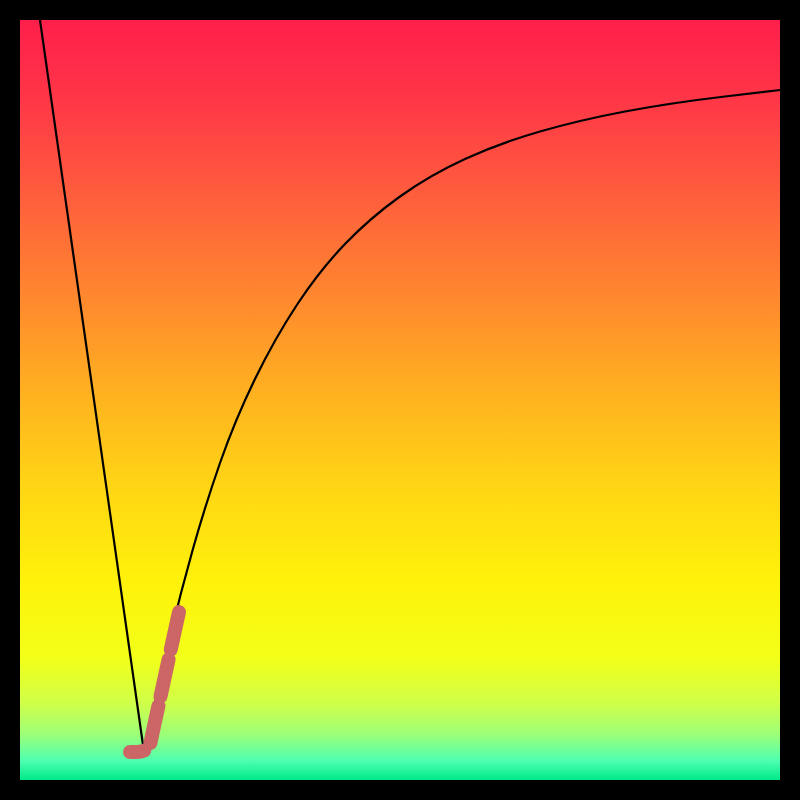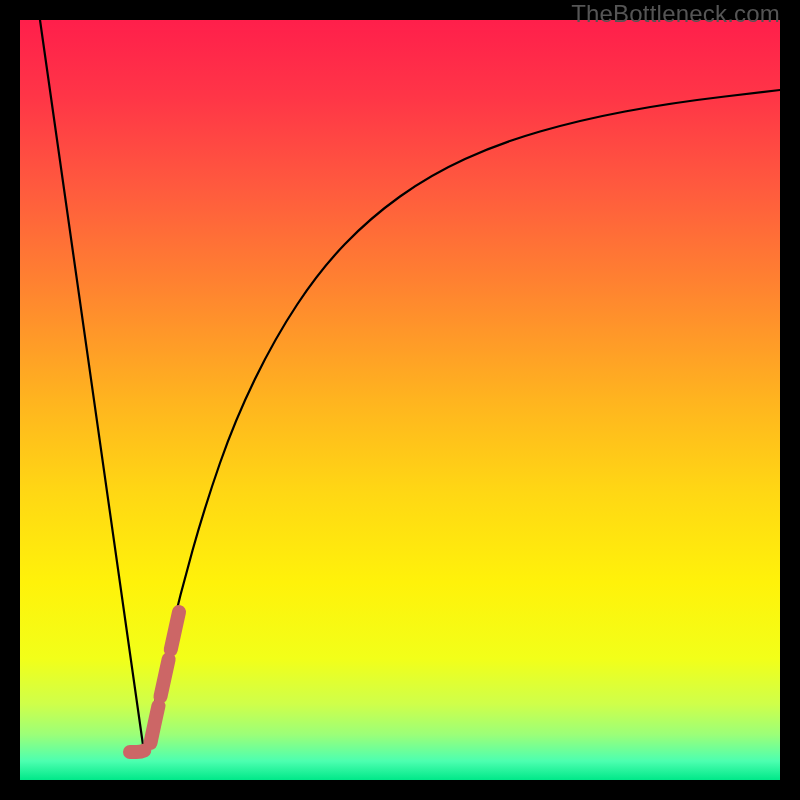--- a/index.html
+++ b/index.html
@@ -74,15 +74,14 @@
     </svg>
 
     <svg class="curves" viewBox="0 0 760 760" preserveAspectRatio="none">
       <path id="left-branch" fill="none" stroke-width="2.2" stroke-linecap="round" d="M20 0 L124 732" stroke="#000000"></path>
       <path id="right-branch" fill="none" stroke-width="2.2" stroke-linecap="round" d="M 124 732 Q 140 660 150 617.5 Q 160 575 172.5 530.5 Q 185 486 200 443 Q 215 400 235 359 Q 255 318 277.5 284 Q 300 250 325 224 Q 350 198 380 176.5 Q 410 155 445 139 Q 480 123 520 111.5 Q 560 100 605 91.5 Q 650 83 705 76.5 T 760 70" stroke="#000000"></path>
       <path id="marker-hook" fill="none" stroke-width="14" stroke-linecap="round" stroke-linejoin="round" stroke-dasharray="38 10" d="M 159 592 Q 132 715 131 720.5 Q 130 726 126.5 729 Q 123 732 116.5 732 T 110 732" stroke="#cc6666"></path>
     </svg>
 
   </div>
 
-  <div class="watermark">TheBottleneck.com</div>
 
 </div>
 
 </body></html>

